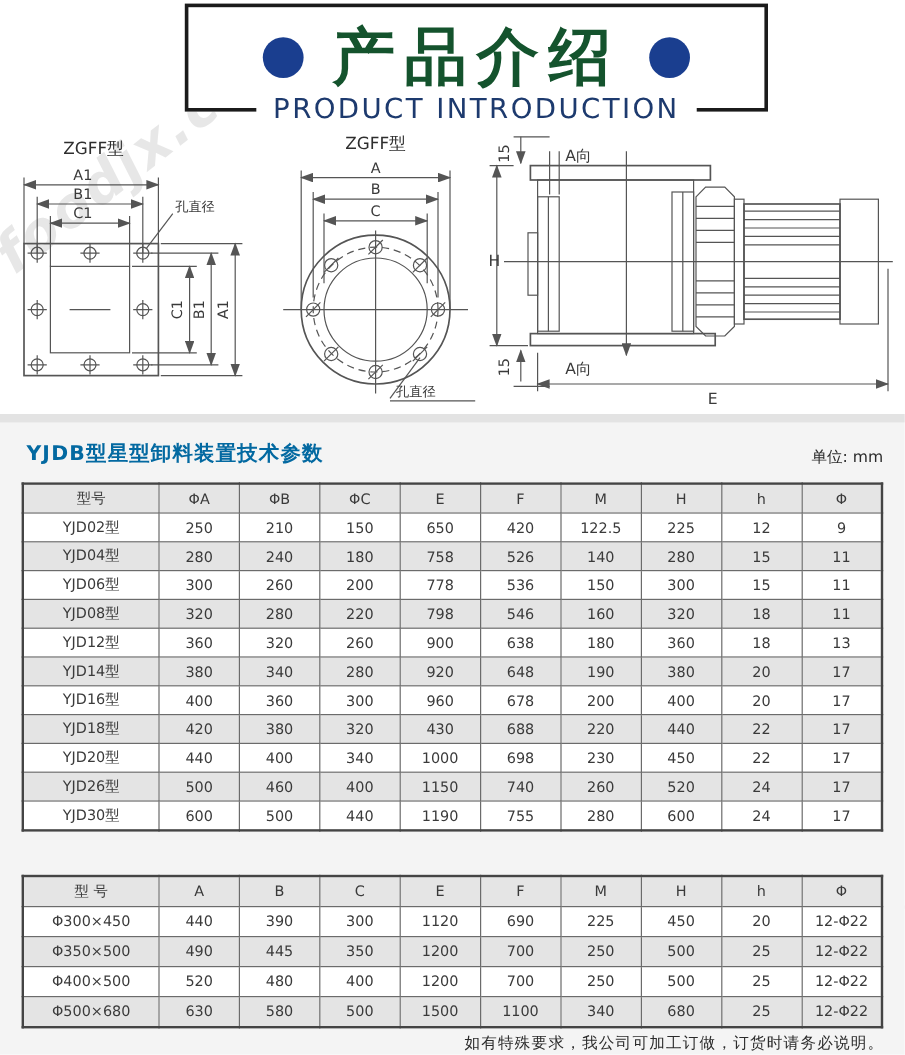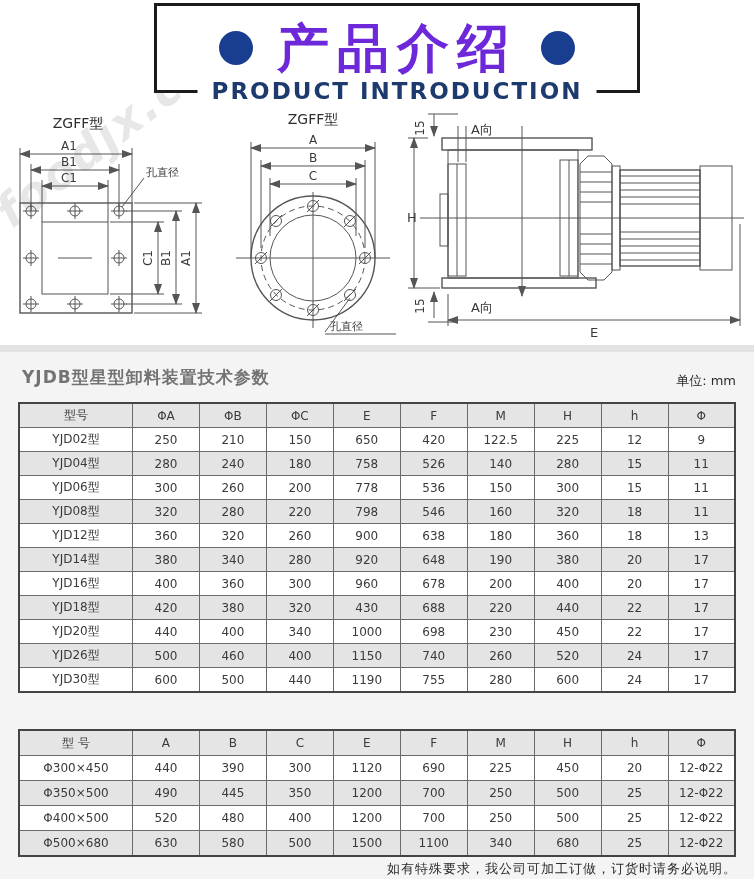--- a/index.html
+++ b/index.html
@@ -19,47 +19,47 @@
   .wm2 { left:600px; top:830px; color:rgba(190,190,190,0.22); }
 
   
   .banner {
     position:absolute; left:154px; top:3px; width:480px; height:84px;
     border:3px solid #1b1b1b; background:#fff;
     display:flex; align-items:center; justify-content:center; gap:24px;
   }
   .dot { width:34px; height:34px; border-radius:50%; background:#1a3e8f; flex:0 0 auto; }
   .banner-title {
-    margin:0; font-size:52px; font-weight:bold; color:#6d28d9;
+    margin:0; font-size:52px; font-weight:bold; color:#14532d;
     letter-spacing:8px; line-height:1; white-space:nowrap;
   }
   .banner-sub {
     position:absolute; left:50%; bottom:-14px; transform:translateX(-50%);
     background:#ffffff; padding:0 14px; white-space:nowrap;
-    font-size:23px; font-weight:700; letter-spacing:2px; color:#1d3a6e;
+    font-size:23px; font-weight:400; letter-spacing:2px; color:#1d3a6e;
   }
 
   
   .diag { position:absolute; }
   .d1 { left:6px;   top:110px; }
   .d2 { left:224px; top:108px; }
   .d3 { left:400px; top:108px; }
   .dl { stroke:#555; stroke-width:1; fill:none; }
   .dl2 { stroke:#555; stroke-width:1.4; fill:none; }
   .dash { stroke-dasharray:6 4; }
   .dtxt { font-size:12px; fill:#3a3a3a; }
   .dtxt-s { font-size:11px; fill:#3a3a3a; }
   .dtxt-t { font-size:14px; fill:#2e2e2e; }
 
   
   .lower {
     position:absolute; left:0; top:345px; width:754px; height:534px;
     background:#f4f4f4; border-top:7px solid #e3e3e3; box-sizing:border-box;
   }
-  .sec-title { position:absolute; left:22px; top:14px; font-size:17px; font-weight:bold; color:#737373; letter-spacing:1px; }
+  .sec-title { position:absolute; left:22px; top:14px; font-size:17px; font-weight:bold; color:#0369a1; letter-spacing:1px; }
   .unit { position:absolute; right:18px; top:20px; font-size:13px; color:#2b2b2b; }
 
   table.spec {
     position:absolute; left:18px; width:718px;
     border-collapse:collapse; table-layout:fixed;
     background:#ffffff; border:2px solid #444;
     font-size:12px; color:#3a3a3a;
   }
   table.spec th, table.spec td {
     border:1px solid #6b6b6b; text-align:center; vertical-align:middle;

